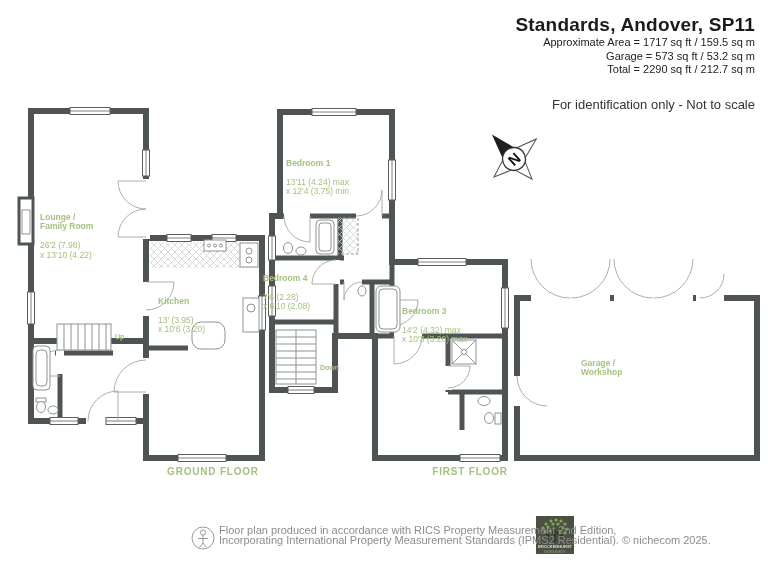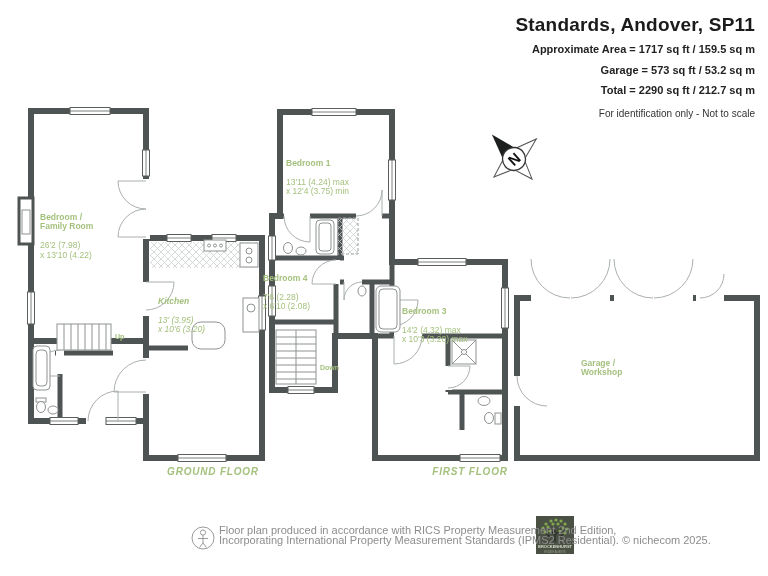--- a/index.html
+++ b/index.html
@@ -11,27 +11,27 @@
   .iwall{stroke:#4e5453;stroke-width:5;fill:none;}
   .gap{fill:#ffffff;stroke:none;}
   .win{fill:#ffffff;stroke:#5a5f5e;stroke-width:1;}
   .winline{stroke:#5a5f5e;stroke-width:0.8;}
   .door{fill:none;stroke:#aab0af;stroke-width:1;}
   .fix{fill:#ffffff;stroke:#8e9392;stroke-width:1;}
   .tread{stroke:#8e9392;stroke-width:1;}
   
   .hdr{position:absolute;top:14px;right:13px;text-align:right;color:#1b1b1b;}
   .hdr .title{font-size:19px;font-weight:bold;letter-spacing:0.2px;}
-  .hdr .aline{font-size:11px;font-weight:bold;line-height:13.5px;color:#222;margin-top:7px;}
-  .hdr .disc{font-size:10px;color:#333;margin-top:10px;}
+  .hdr .aline{font-size:11px;font-weight:normal;line-height:13.5px;color:#222;}
+  .hdr .disc{font-size:13px;color:#333;margin-top:20px;}
   .room-label{position:absolute;color:#a5c17e;text-align:left;white-space:pre-line;
               font-size:8.5px;line-height:9.5px;}
   .room-label .nm{font-weight:bold;}
   .floor-label{position:absolute;color:#a5c17e;font-weight:bold;font-size:10px;
-               letter-spacing:0.8px;text-align:center;font-style:italic;}
+               letter-spacing:0.8px;text-align:center;}
   .stair-label{position:absolute;color:#a5c17e;font-weight:bold;font-size:7px;}
   .foot{position:absolute;left:219px;top:526px;font-size:11px;line-height:9.6px;color:#8d8d8d;}
 </style>
 </head>
 <body>
 
 <div id="canvas">
 
   <svg width="768" height="576" viewBox="0 0 768 576">
     <defs>
@@ -276,26 +276,26 @@
 
   <div class="hdr">
     <div class="title">Standards, Andover, SP11</div>
     <div class="aline">Approximate Area = 1717 sq ft / 159.5 sq m</div>
     <div class="aline">Garage = 573 sq ft / 53.2 sq m</div>
     <div class="aline">Total = 2290 sq ft / 212.7 sq m</div>
     <div class="disc">For identification only - Not to scale</div>
   </div>
 
   <div class="room-label" style="left:40px;top:203px;width:96px;">
-    <div class="nm">Bedroom /
+    <div class="nm">Lounge /
 Family Room</div>
     <div>26'2 (7.98)
 x 13'10 (4.22)</div>
   </div>
-  <div class="room-label" style="left:158px;top:287px;width:90px;font-style:italic;">
+  <div class="room-label" style="left:158px;top:287px;width:90px;">
     <div class="nm">Kitchen</div>
     <div>13' (3.95)
 x 10'6 (3.20)</div>
   </div>
   <div class="room-label" style="left:286px;top:149px;width:100px;">
     <div class="nm">Bedroom 1</div>
     <div>13'11 (4.24) max
 x 12'4 (3.75) min</div>
   </div>
   <div class="room-label" style="left:263px;top:264px;width:88px;">

